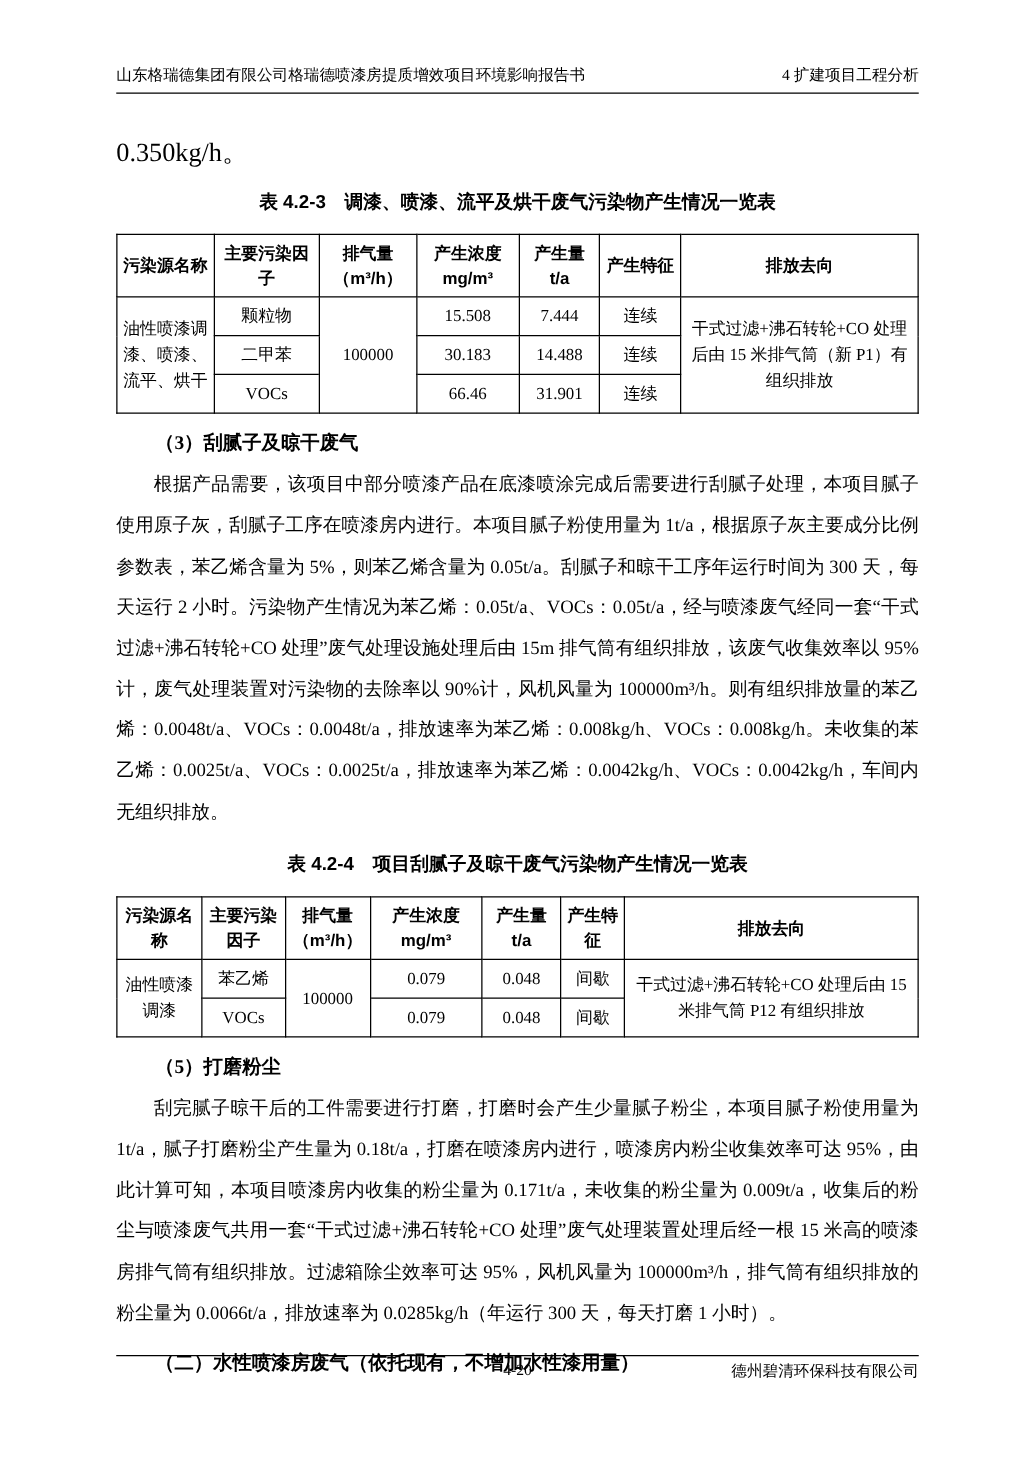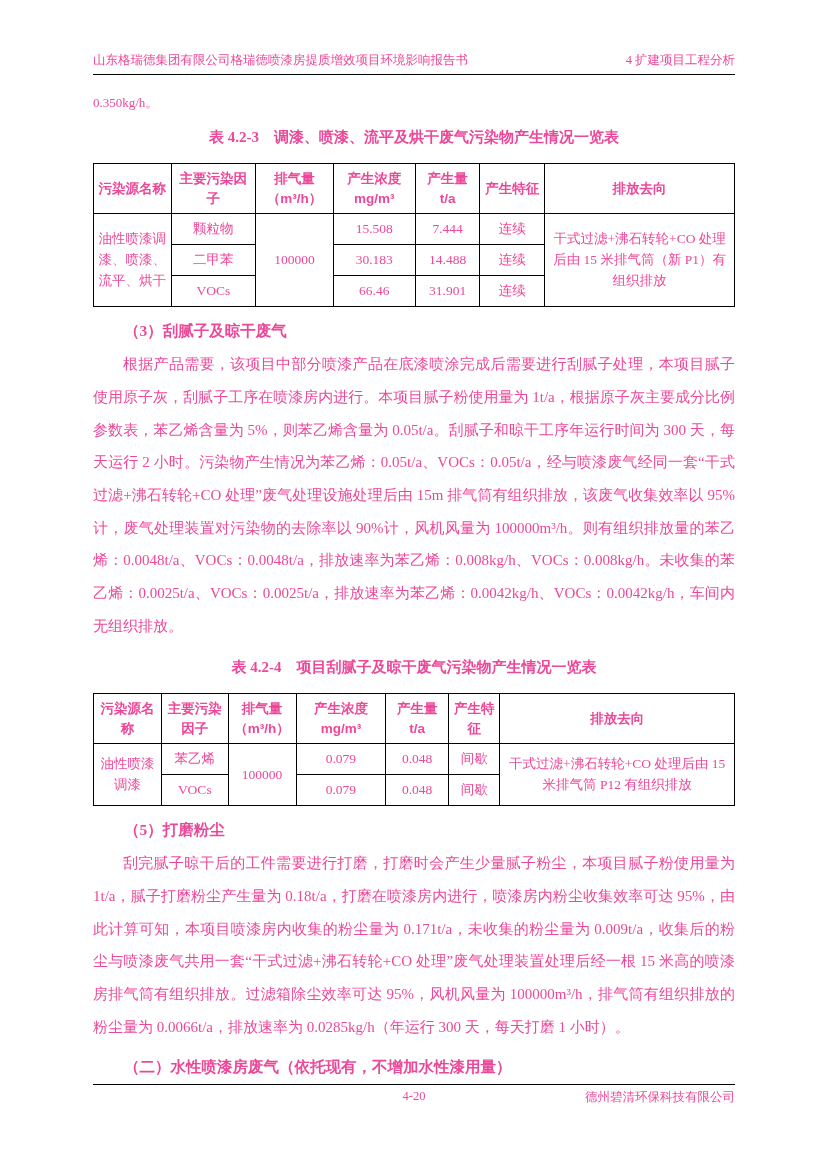--- a/index.html
+++ b/index.html
@@ -2,39 +2,39 @@
 <html><head>
 <meta charset="utf-8">
 <style>
   html,body { margin:0; padding:0; background:#e8e8e8; }
   .page {
     position:relative;
     width:827px; height:1169px;
     margin:0 auto;
     background:#ffffff;
     font-family:"Liberation Serif","DejaVu Serif",serif;
-    color:#ec4899;
+    color:#000000;
     overflow:hidden;
   }
   .content { position:absolute; left:93px; width:642px; top:0; }
 
   .doc-header {
     display:flex; justify-content:space-between; align-items:flex-end;
     padding-top:52px; padding-bottom:6px;
     border-bottom:1px solid #000;
     font-size:12.5px; line-height:1.3;
   }
   .doc-header .hdr-left { max-width:460px; }
 
-  .lead-line { margin-top:19px; font-size:13px; }
+  .lead-line { margin-top:33px; font-size:21px; }
 
   .table-caption {
     margin:16px 0 9px 0;
     text-align:center;
-    font-family:Liberation Serif, serif;
+    font-family:Liberation Sans, sans-serif;
     font-weight:bold; font-size:15px;
   }
 
   table.pollution-table {
     width:100%; border-collapse:collapse; table-layout:fixed;margin-top:16px;
   }
   table.pollution-table th {
     border:1px solid #000;
     font-family:"Liberation Sans","DejaVu Sans",sans-serif;
     font-weight:bold; font-size:13.5px;

